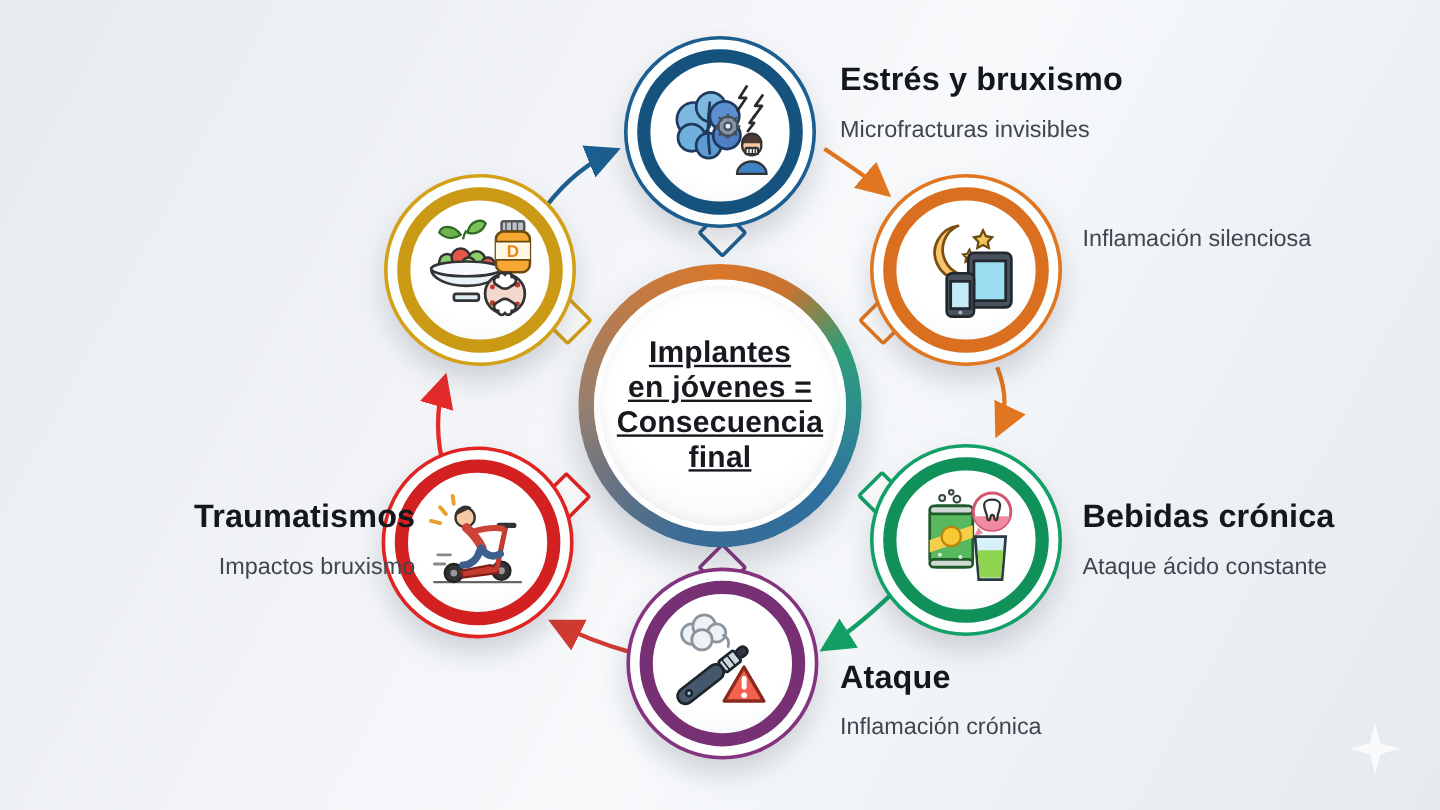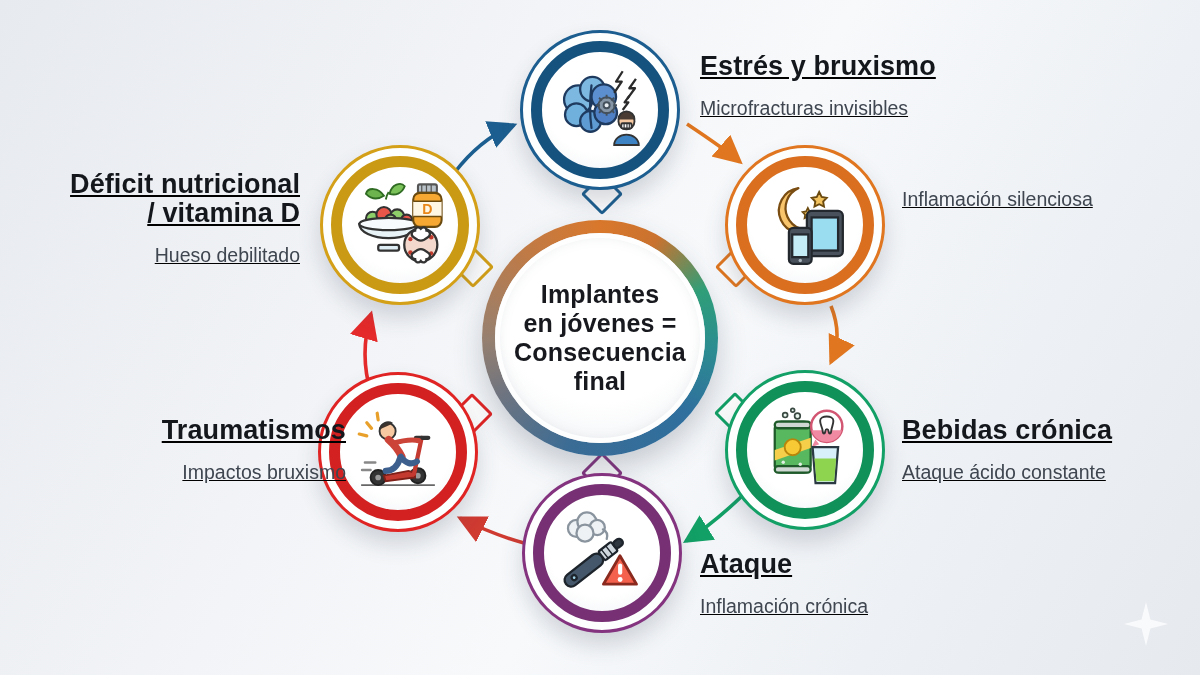--- a/index.html
+++ b/index.html
@@ -41,24 +41,24 @@
     display:flex;align-items:center;justify-content:center;
   }
   .center-inner{
     width:210px;height:210px;border-radius:50%;
     background:radial-gradient(circle at 50% 32%,#ffffff 58%,#edf0f3 100%);
     box-shadow:inset 0 0 0 5px rgba(255,255,255,.9), inset 0 0 14px rgba(120,130,145,.25);
     display:flex;align-items:center;justify-content:center;
   }
   .center-title{
     font-weight:bold;font-size:25px;line-height:1.16;color:#17191f;
-    text-align:center;white-space:pre-line;letter-spacing:.2px;
-  }
-  
-  .label{position:absolute;z-index:3;text-decoration:underline;}
+    text-align:center;white-space:pre-line;letter-spacing:.2px;text-decoration:underline;
+  }
+  
+  .label{position:absolute;z-index:3;}
   .align-right{text-align:right;}
   .label-title{
     font-weight:bold;font-size:27px;line-height:1.08;color:#14171c;
     white-space:pre-line;letter-spacing:.1px;
   }
   .label-sub{font-size:19.5px;color:#3f4650;margin-top:16px;}
   
   .sparkle{
     position:absolute;left:1124px;top:602px;width:44px;height:44px;z-index:0;
     background:#ffffff;opacity:.75;
@@ -304,20 +304,15 @@
   <div class="label" style="left:700px;top:550px;width:280px">
     <div class="label-title">Ataque</div>
     <div class="label-sub">Inflamación crónica</div>
   </div>
 
   <div class="label align-right" style="right:854px;top:416px;width:280px">
     <div class="label-title">Traumatismos</div>
     <div class="label-sub">Impactos bruxismo</div>
   </div>
 
-  <div class="label align-right" style="right:900px;top:170px;width:290px">
-    <div class="label-title">Déficit nutricional
-/ vitamina D</div>
-    <div class="label-sub">Hueso debilitado</div>
-  </div>
 
   <div class="sparkle"></div>
 </div>
 
 </body></html>

